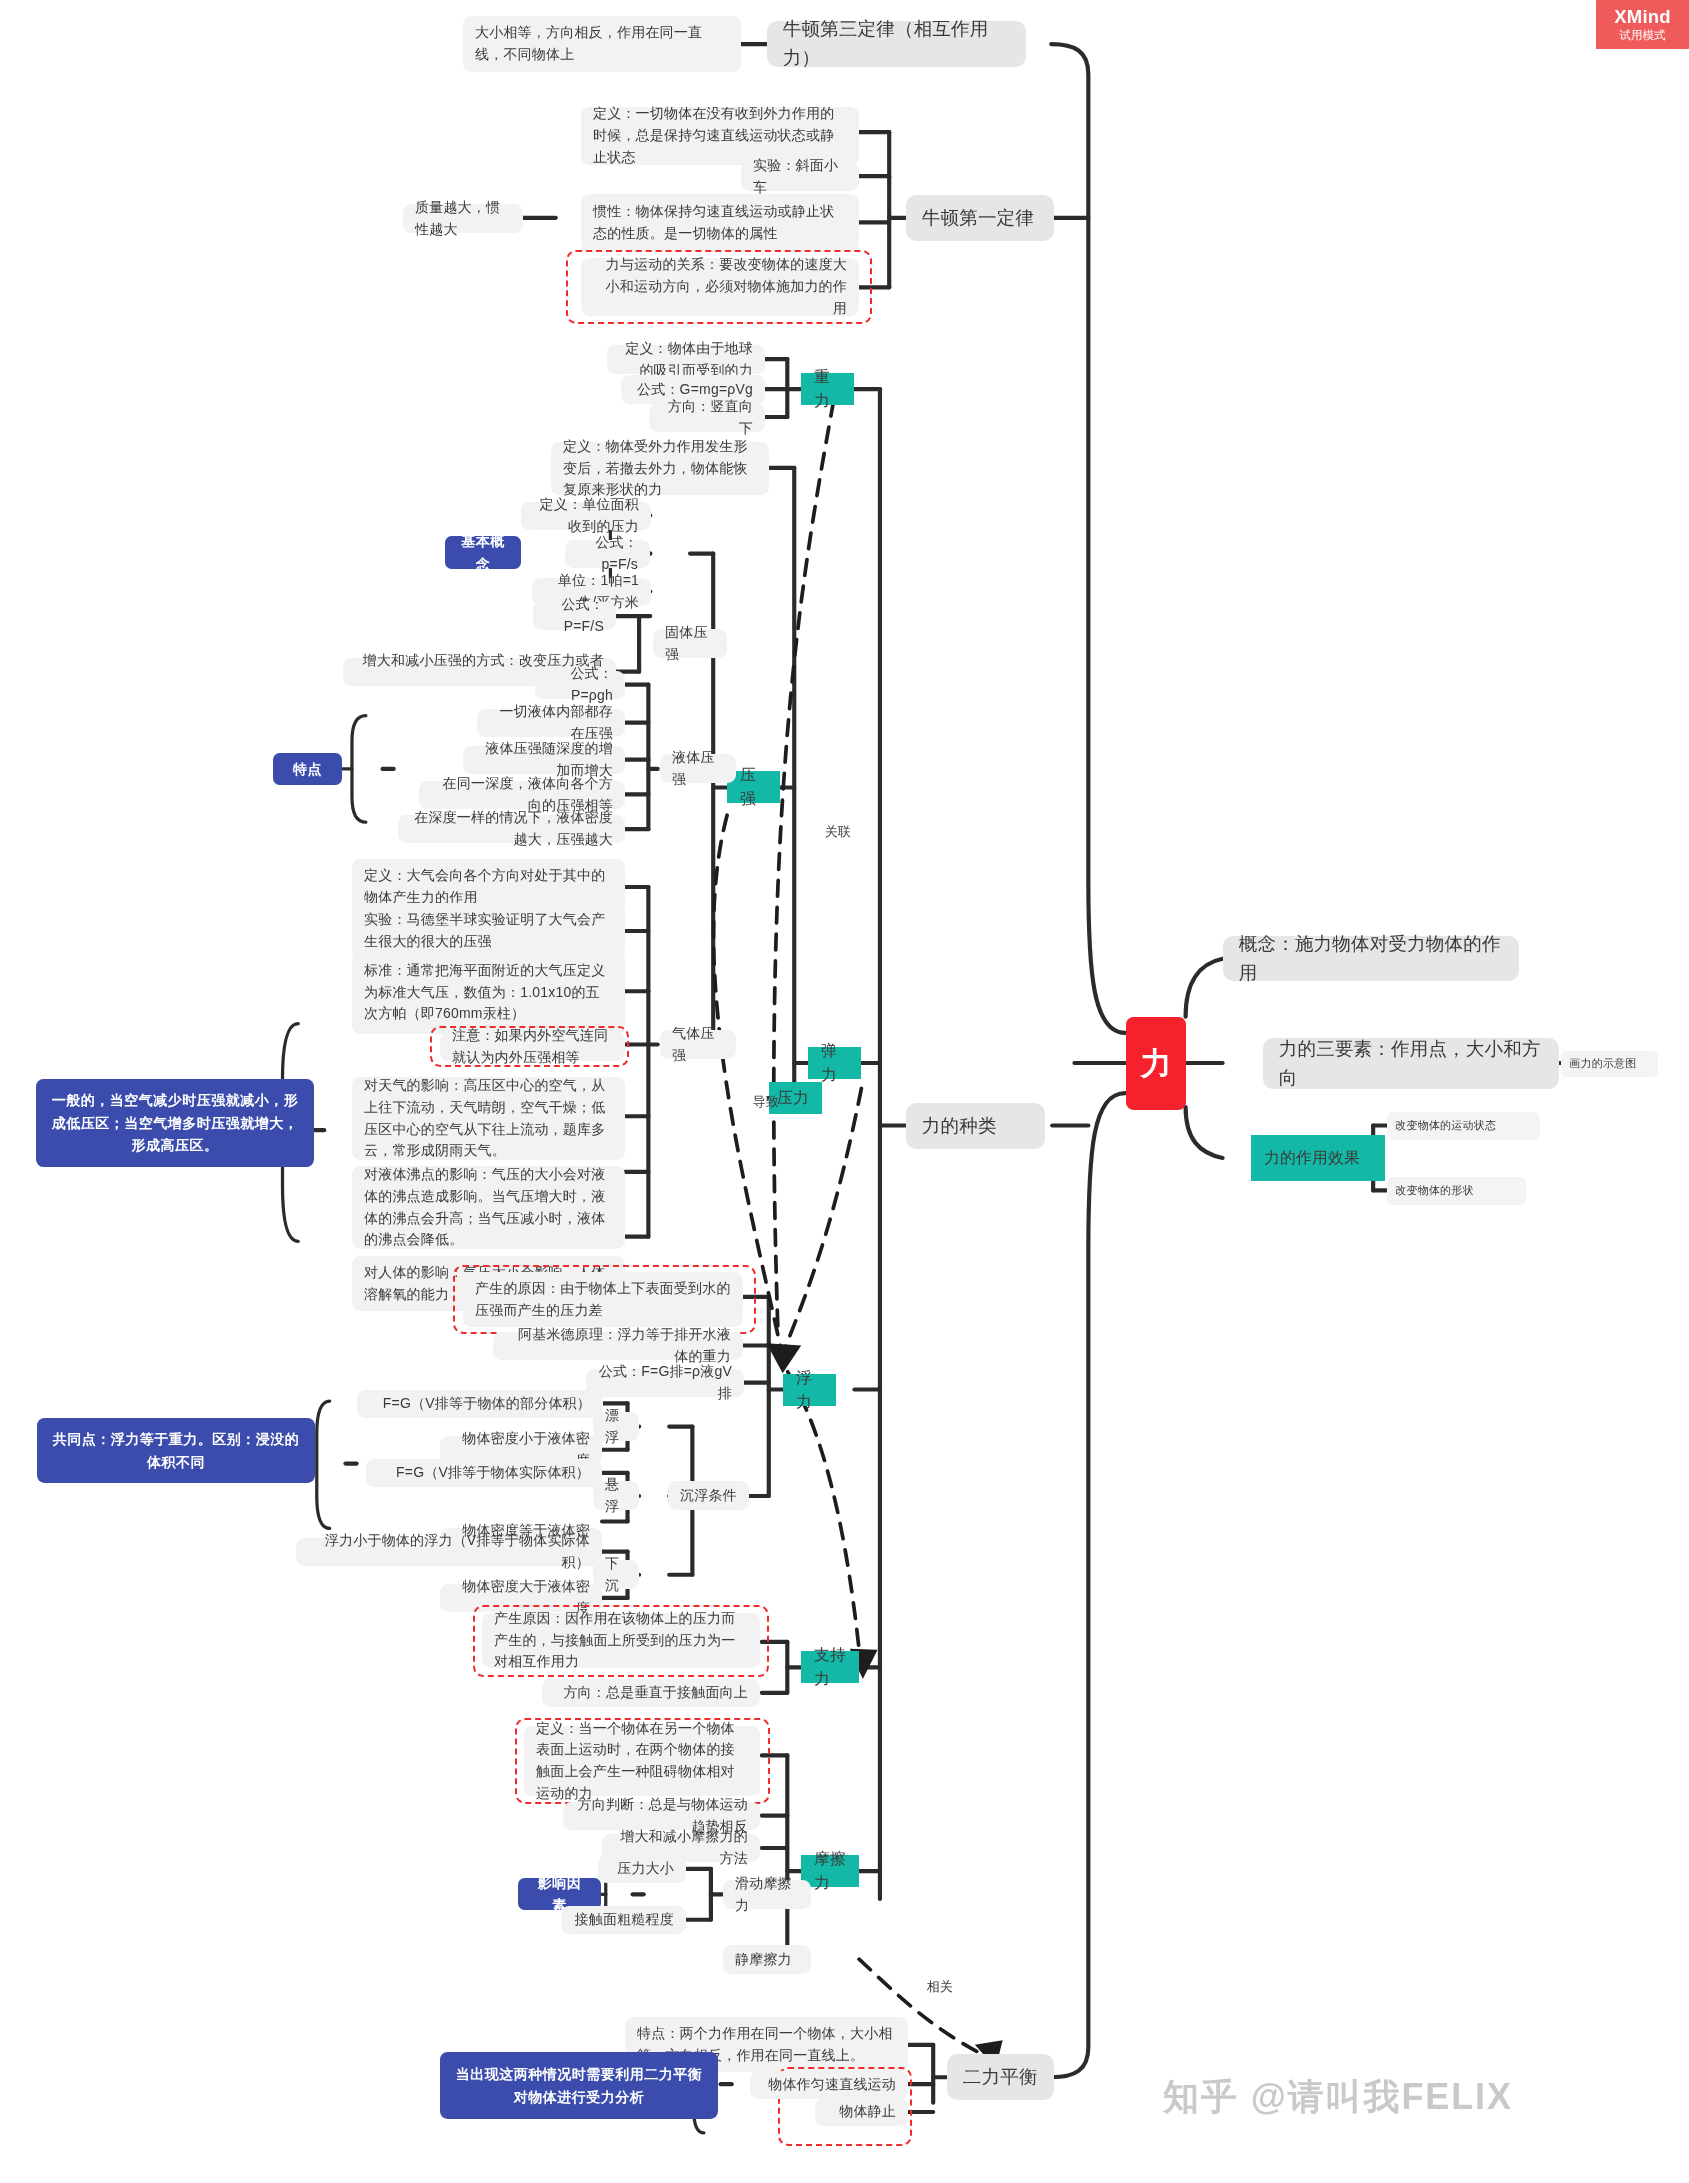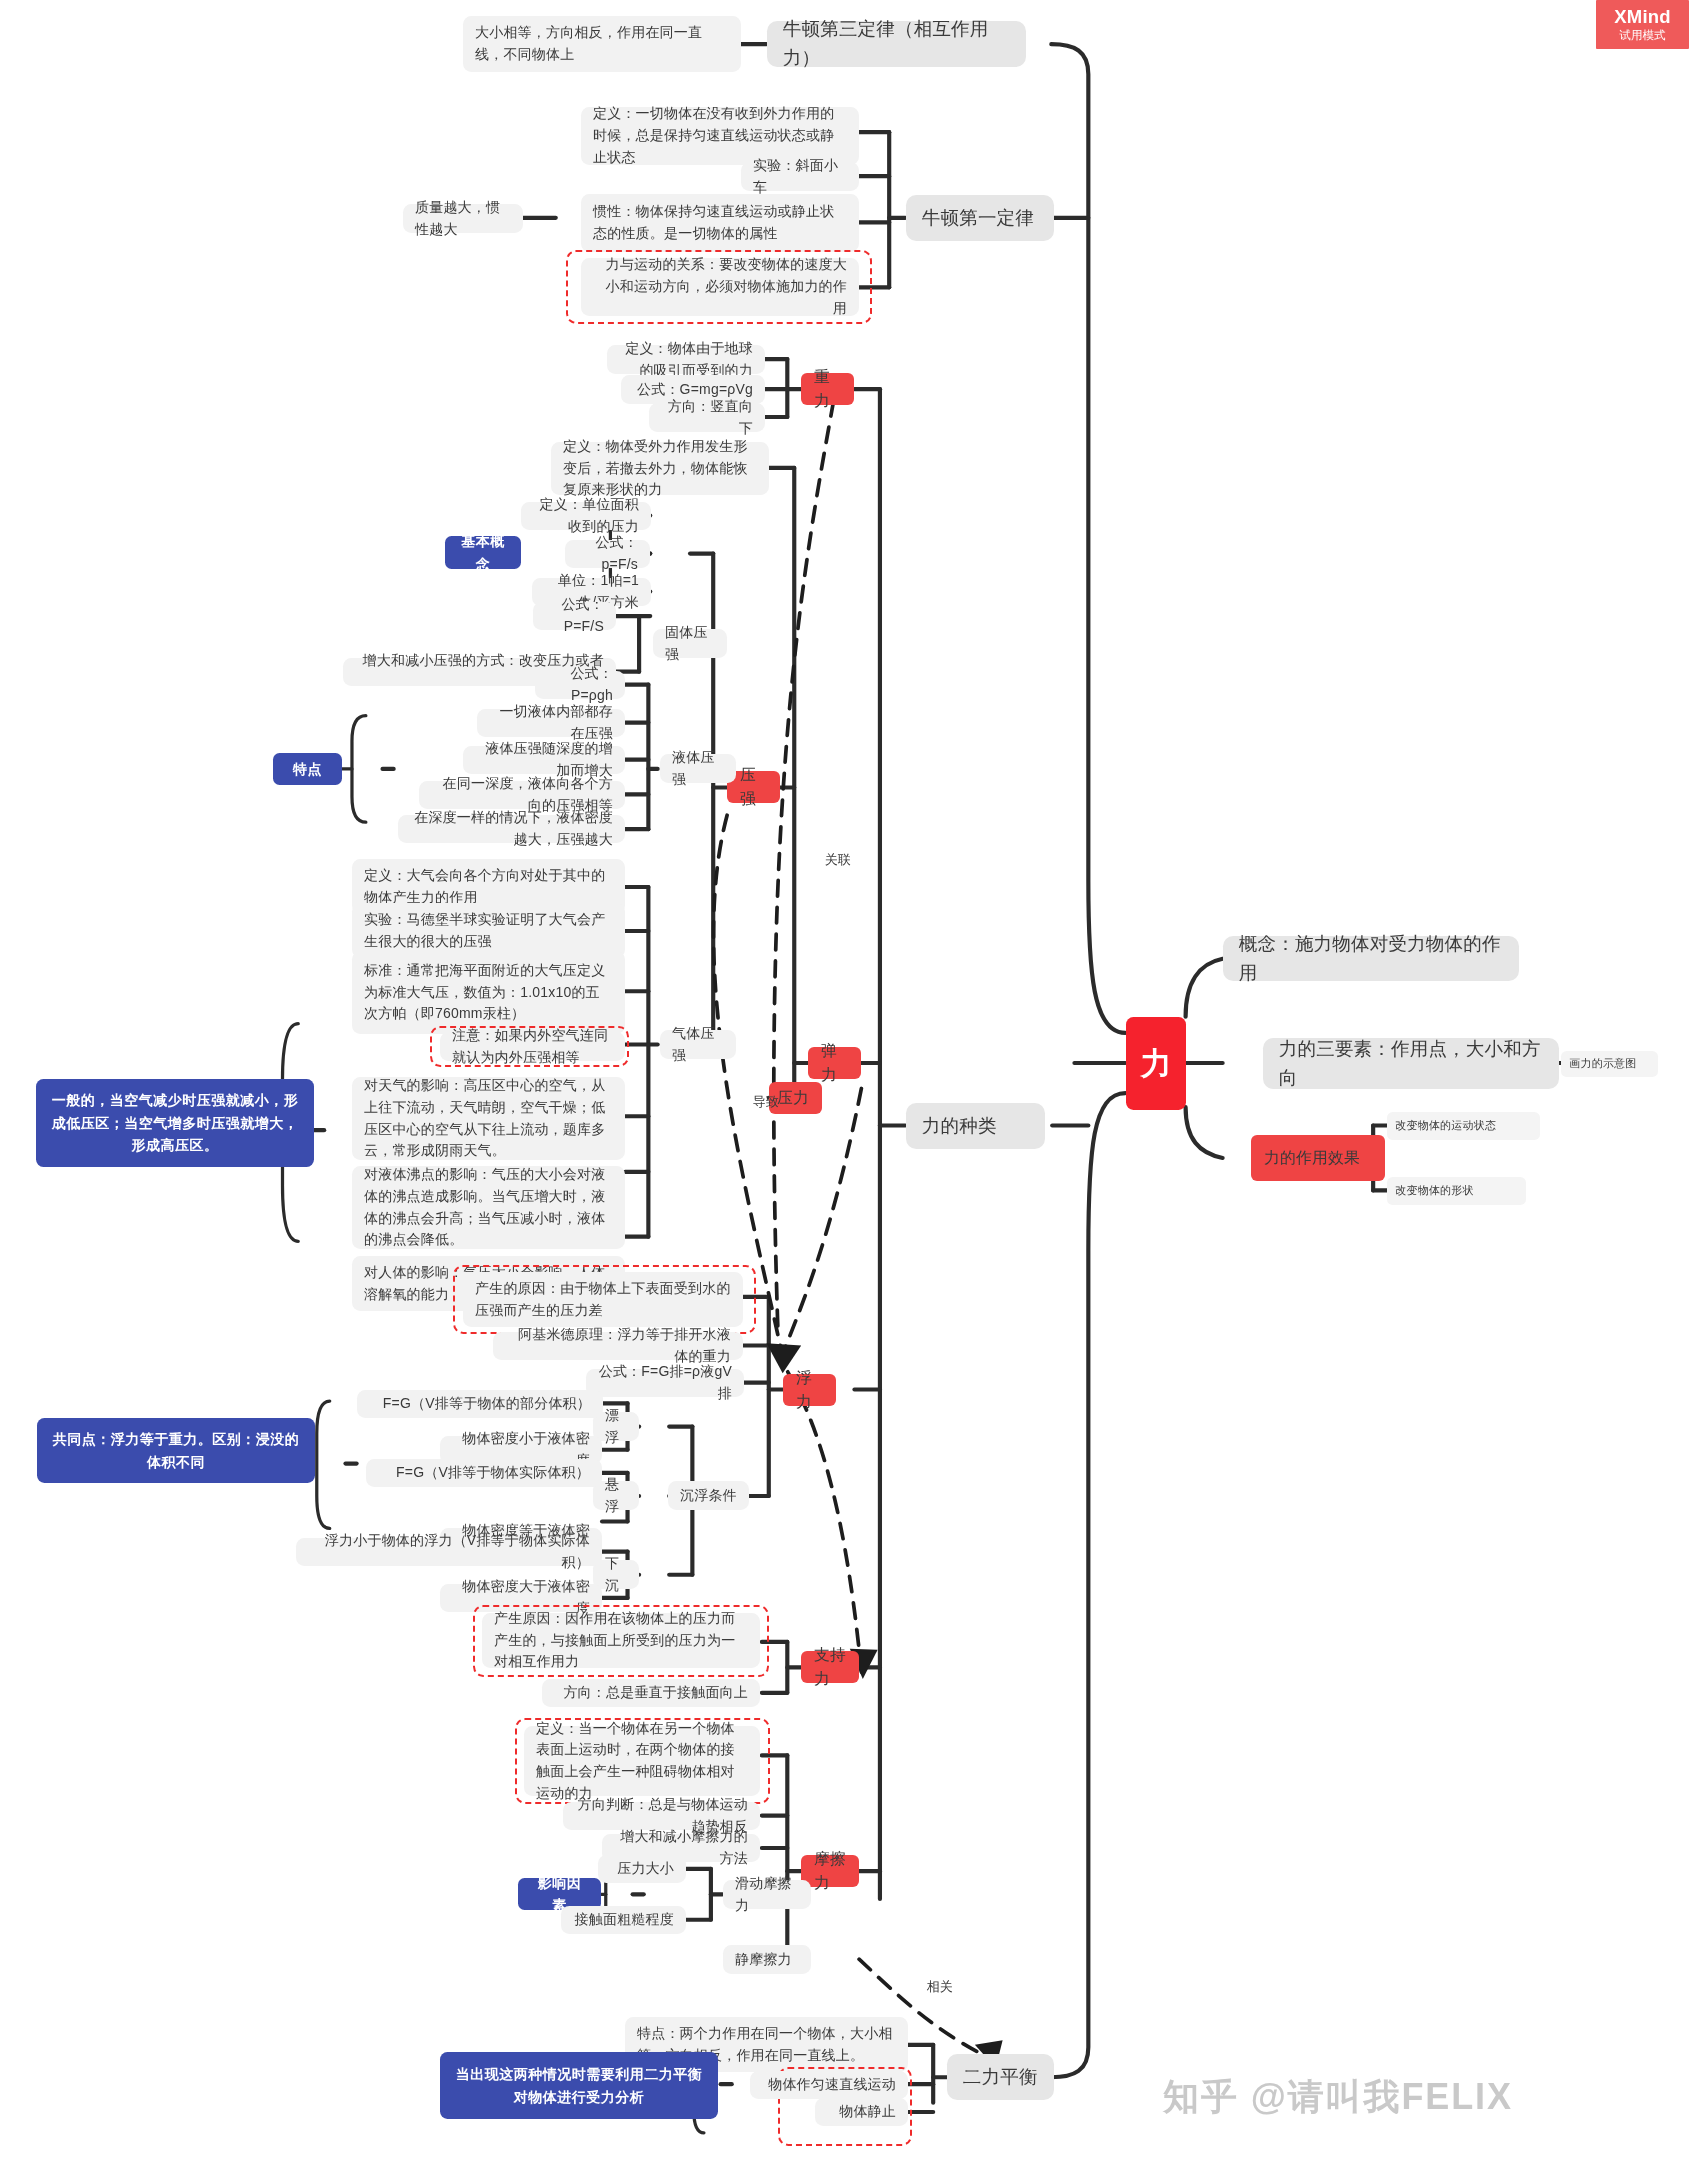--- a/index.html
+++ b/index.html
@@ -30,21 +30,21 @@
     position:absolute;
     background:#f5222d;
     color:#fff;
     border-radius:7.4px;
     font-size:31px;
     font-weight:700;
     display:flex; align-items:center; justify-content:center;
   }
   
   .major{ background:#e6e6e6; font-size:18.5px; border-radius:10.2px; padding:9.3px 15.8px; }
-  .mid{ background:#ef4444; font-size:15.8px; border-radius:6px; padding:7.4px 13px; }
+  .mid{ background:#14b8a6; font-size:15.8px; border-radius:0; padding:7.4px 13px; }
   .tiny{ font-size:11px; padding:4.6px 8.3px; border-radius:5.6px; background:#f4f4f4;}
 
   
   .blue{
     position:absolute;
     background:#3b4cad;
     color:#fff;
     font-weight:700;
     border-radius:7.4px;
     font-size:14px;
@@ -392,21 +392,21 @@
 
   <div class="node major" style="left:947px; top:2054px; width:107px; height:46px;">二力平衡</div>
   <div class="node" style="left:625px; top:2017px; width:283px; height:55px;">特点：两个力作用在同一个物体，大小相等，方向相反，作用在同一直线上。</div>
 
   <div class="redbox" style="left:778px; top:2067px; width:134px; height:79px;"></div>
   <div class="node r" style="left:750px; top:2071px; width:158px; height:28px;">物体作匀速直线运动</div>
   <div class="node r" style="left:815px; top:2098px; width:93px; height:28px;">物体静止</div>
 
   <div class="blue" style="left:440px; top:2052px; width:278px; height:67px;">当出现这两种情况时需要利用二力平衡对物体进行受力分析</div>
 
-  <div class="rel-label" style="left:822px; top:851px;">关联</div>
+  <div class="rel-label" style="left:822px; top:823px;">关联</div>
   <div class="rel-label" style="left:750px; top:1093px;">导致</div>
   <div class="rel-label" style="left:924px; top:1978px;">相关</div>
 
   <div class="xmind">
     <div class="x1">XMind</div>
     <div class="x2">试用模式</div>
   </div>
 
   <div class="watermark" style="left:1163px; top:2073px;">知乎 @请叫我FELIX</div>
 

